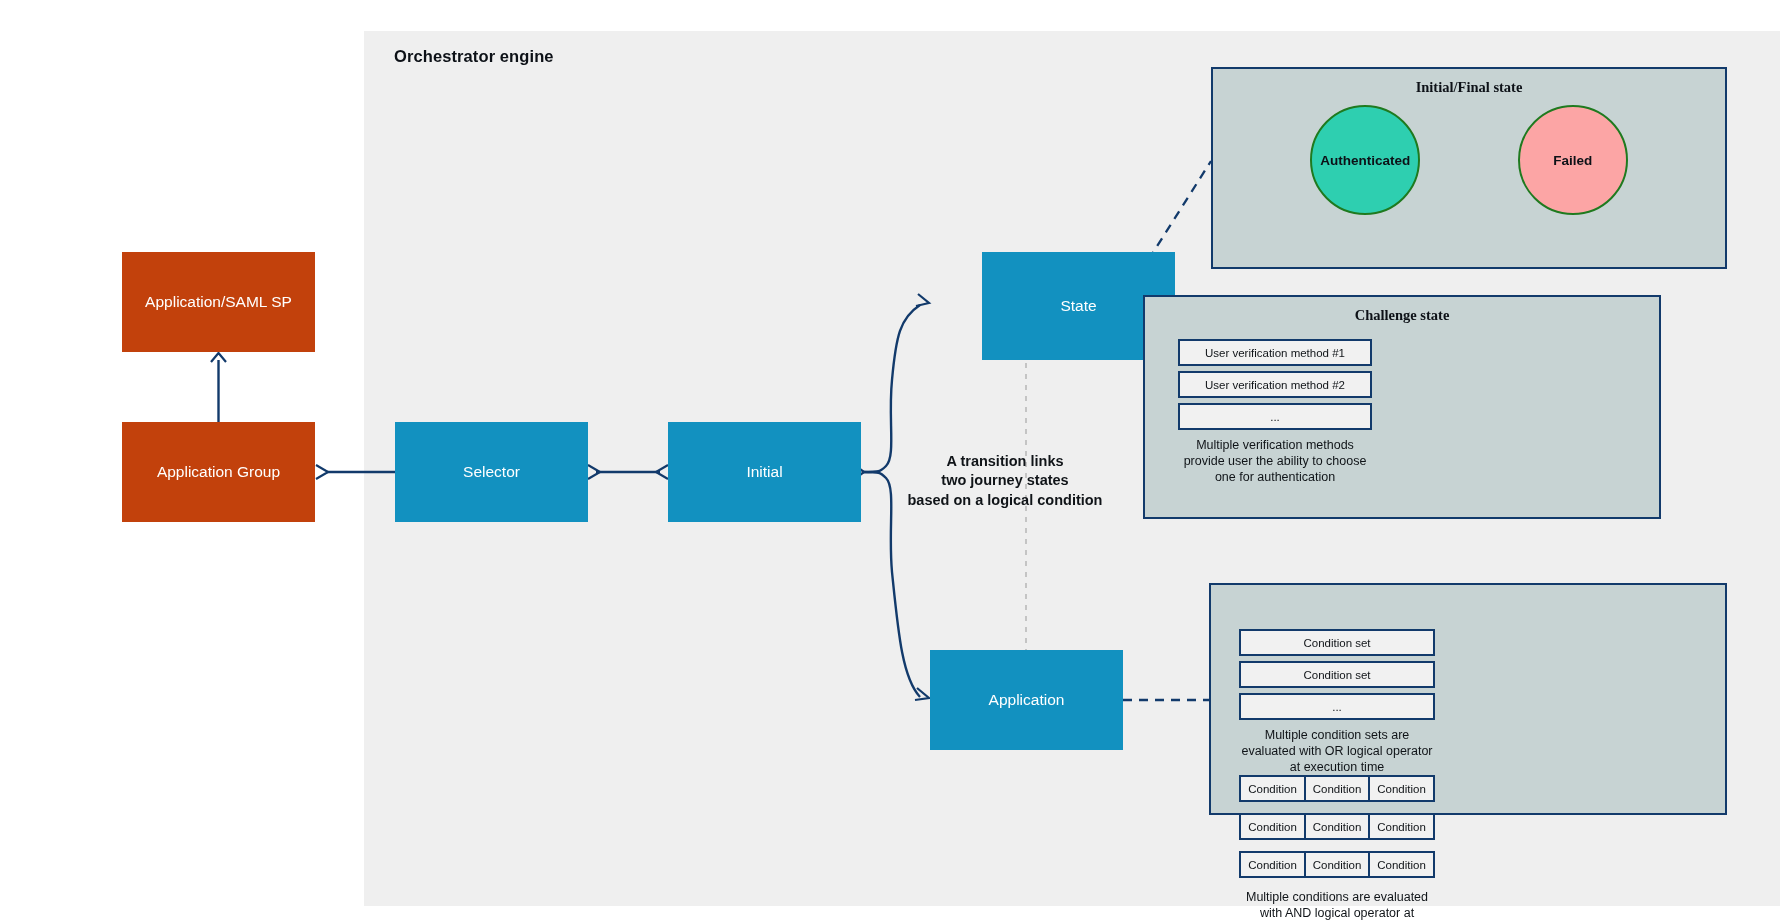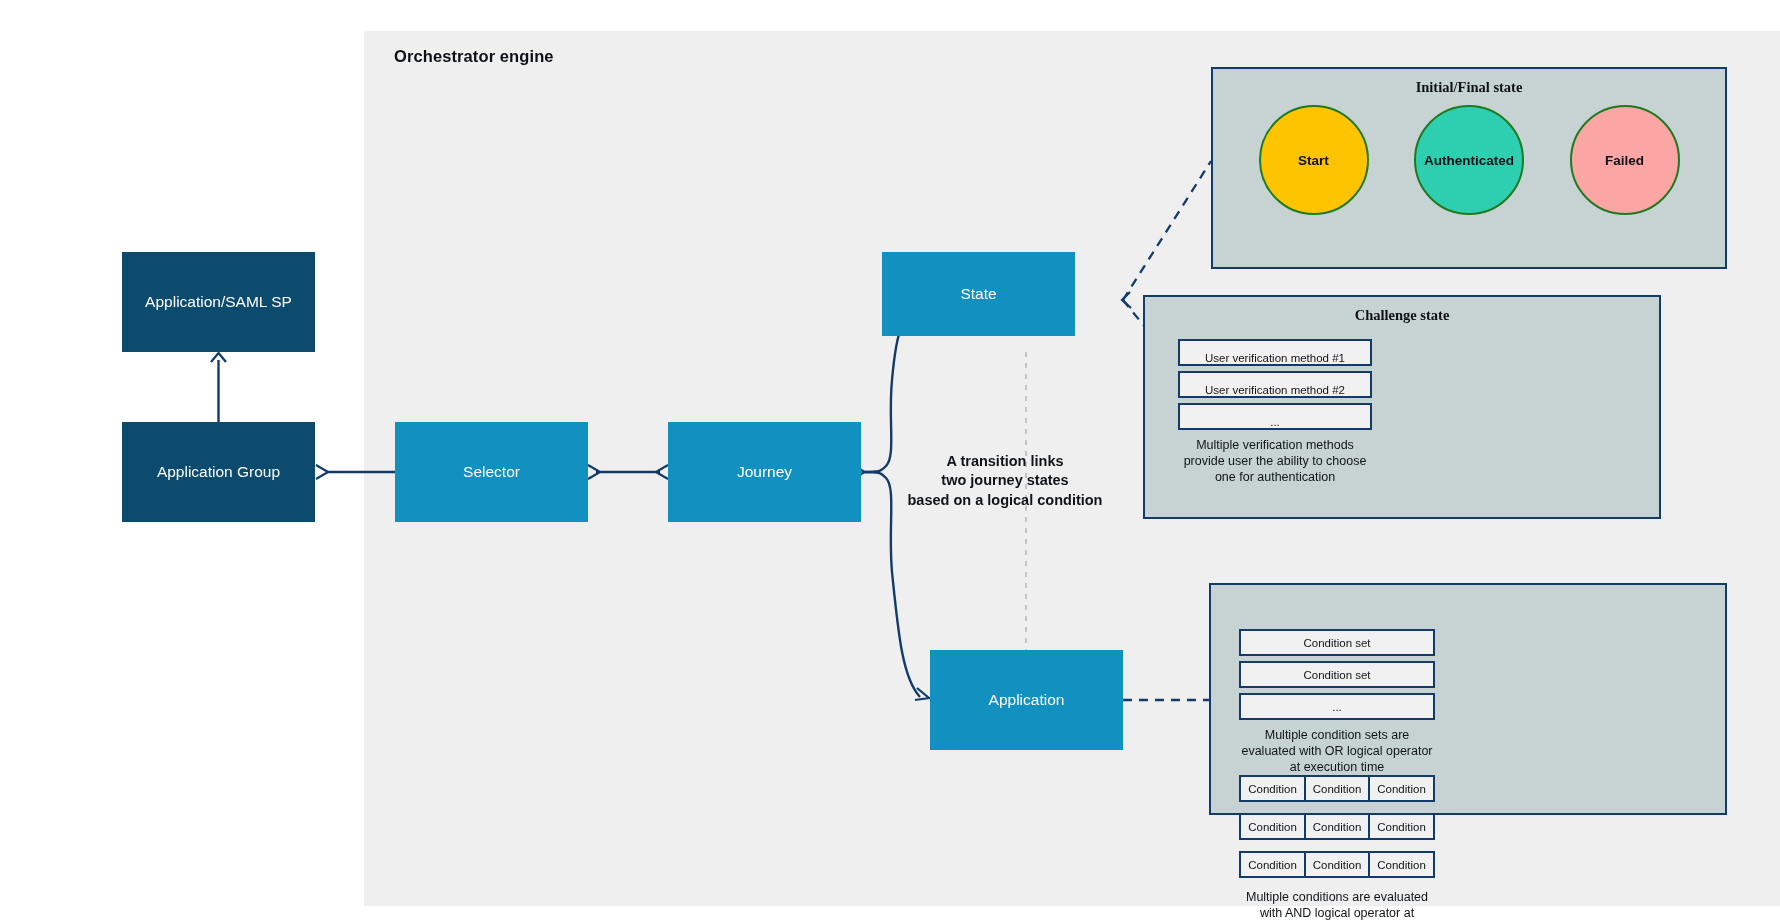--- a/index.html
+++ b/index.html
@@ -34,28 +34,28 @@
   .node {
     position: absolute;
     display: flex;
     align-items: center;
     justify-content: center;
     color: #ffffff;
     font-size: 15.5px;
     text-align: center;
     line-height: 1.2;
   }
-  .node.orange { background: #0c4a6e; }
+  .node.orange { background: #c2410c; }
   .node.blue   { background: #1291c0; }
 
   #node-app-saml    { left: 122px; top: 252px; width: 193px; height: 100px; }
   #node-app-group   { left: 122px; top: 422px; width: 193px; height: 100px; }
   #node-selector    { left: 395px; top: 422px; width: 193px; height: 100px; }
   #node-journey     { left: 668px; top: 422px; width: 193px; height: 100px; }
-  #node-state       { left: 882px; top: 252px; width: 193px; height: 84px; }
+  #node-state       { left: 982px; top: 252px; width: 193px; height: 108px; }
   #node-transitions { left: 930px; top: 650px; width: 193px; height: 100px; }
 
   
   #connectors {
     position: absolute;
     left: 0; top: 0;
     width: 1780px; height: 920px;
     pointer-events: none;
   }
   
@@ -114,21 +114,21 @@
     position: absolute;
     left: 33px; top: 42px;
     width: 194px;
   }
   .method-box {
     background: #f1f1f1;
     border: 2.5px solid #123a6b;
     height: 27px;
     margin-bottom: 5px;
     display: flex;
-    align-items: flex-end;
+    align-items: center;
     justify-content: center;
     font-size: 11.5px;
     color: #101418;
   }
   .panel-caption {
     font-size: 12.5px;
     color: #101418;
     text-align: center;
     line-height: 1.28;
     margin-top: 7px;
@@ -243,37 +243,34 @@
   <div class="node orange" id="node-app-saml">
     <span>Application/SAML SP</span>
   </div>
   <div class="node orange" id="node-app-group">
     <span>Application Group</span>
   </div>
   <div class="node blue" id="node-selector">
     <span>Selector</span>
   </div>
   <div class="node blue" id="node-journey">
-    <span>Journey</span>
+    <span>Initial</span>
   </div>
   <div class="node blue" id="node-state">
     <span>State</span>
   </div>
   <div class="node blue" id="node-transitions">
     <span>Application</span>
   </div>
 
   <div id="transition-note">A transition links<br>two journey states<br>based on a logical condition</div>
 
   <div class="panel" id="panel-initial-final">
     <div class="panel-title">Initial/Final state</div>
     <div id="circles-row">
-        <div class="state-circle" style="background: rgb(255, 196, 0); border-color: rgb(31, 122, 31);">
-          <span>Start</span>
-        </div>
         <div class="state-circle" style="background: rgb(46, 207, 176); border-color: rgb(31, 122, 31);">
           <span>Authenticated</span>
         </div>
         <div class="state-circle" style="background: #fca5a5; border-color: rgb(31, 122, 31);">
           <span>Failed</span>
         </div>
       </div>
   </div>
 
   <div class="panel" id="panel-challenge">

